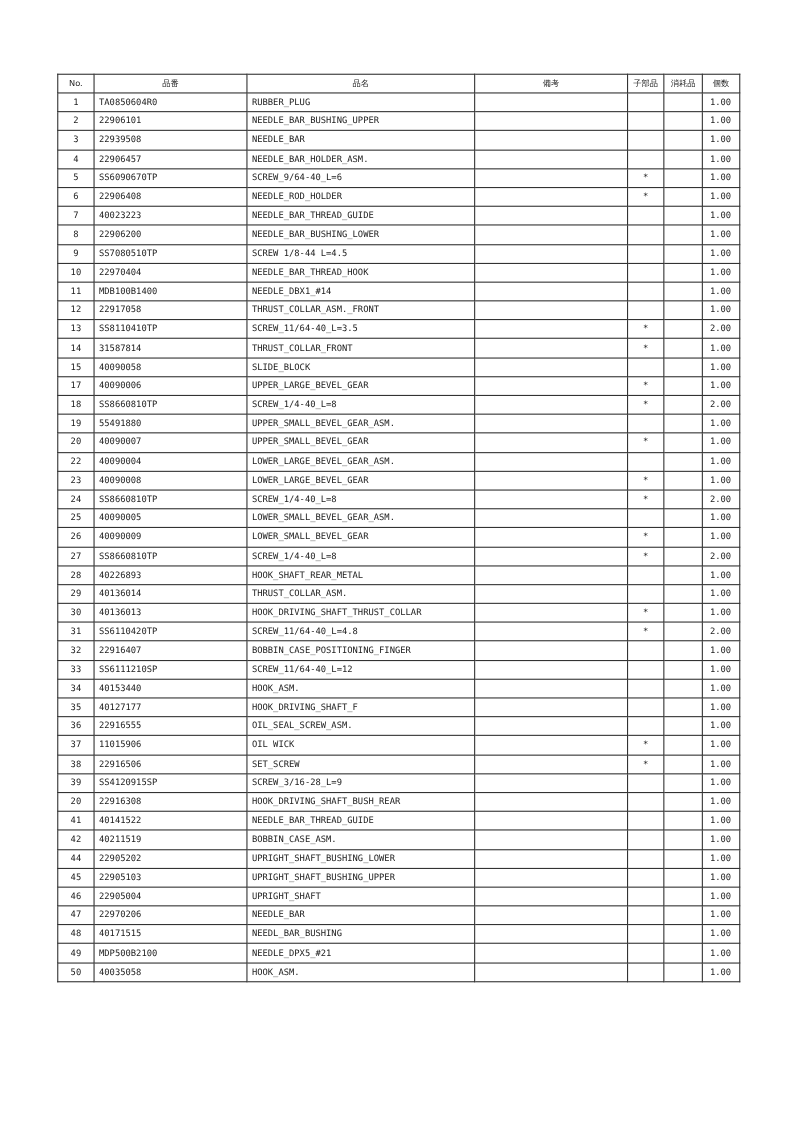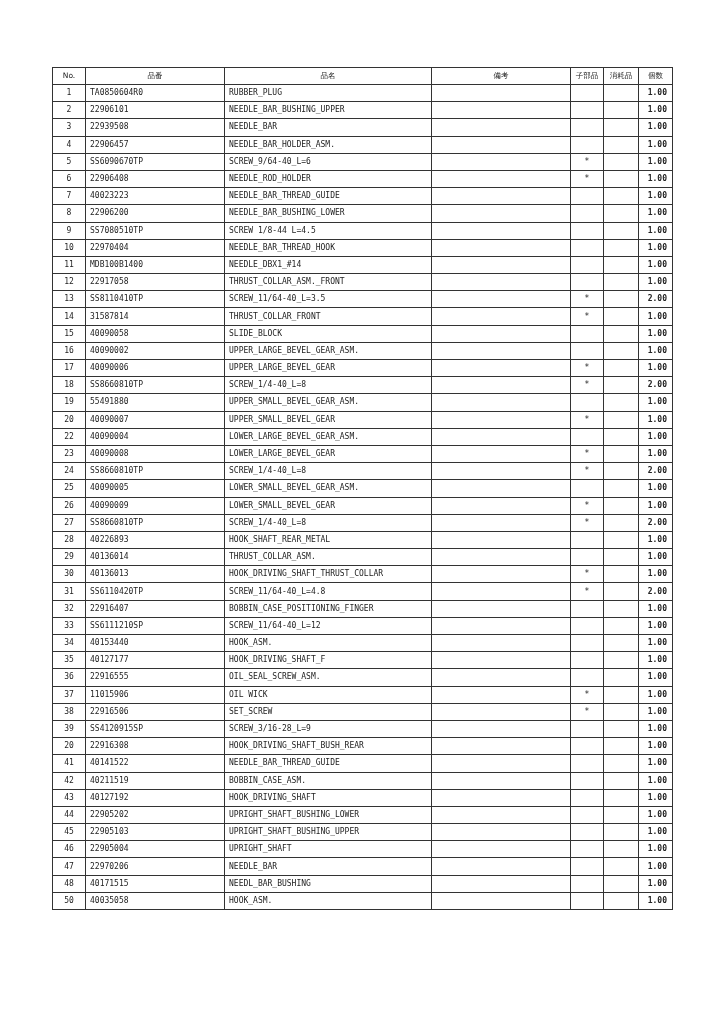--- a/index.html
+++ b/index.html
@@ -24,21 +24,21 @@
   th {
     font-family: "DejaVu Sans", "Liberation Sans", sans-serif;
     font-weight: normal;
     font-size: 7.5px;
     text-align: center;
     height: 16px;
     margin-left: 28px;
   }
   td.c-no { text-align: center; }
   td.c-sub, td.c-cons { text-align: center; }
-  td.c-qty { text-align: right; padding-right: 5px; font-weight: bold; }
+  td.c-qty { text-align: center; padding-right: 5px; }
   col.w-no { width: 33px; }
   col.w-pn { width: 139px; }
   col.w-name { width: 207px; }
   col.w-note { width: 139px; }
   col.w-sub { width: 33px; }
   col.w-cons { width: 35px; }
   col.w-qty { width: 34px; }
   .outer { border: 1.5px solid #222; }
 </style>
 </head>
@@ -196,29 +196,20 @@
         <tr>
           <td class="c-no">15</td>
           <td class="c-pn">40090058</td>
           <td class="c-name">SLIDE_BLOCK</td>
           <td class="c-note"></td>
           <td class="c-sub"></td>
           <td class="c-cons"></td>
           <td class="c-qty">1.00</td>
         </tr>
         <tr>
-          <td class="c-no">16</td>
-          <td class="c-pn">40090002</td>
-          <td class="c-name">UPPER_LARGE_BEVEL_GEAR_ASM.</td>
-          <td class="c-note"></td>
-          <td class="c-sub"></td>
-          <td class="c-cons"></td>
-          <td class="c-qty">1.00</td>
-        </tr>
-        <tr>
           <td class="c-no">17</td>
           <td class="c-pn">40090006</td>
           <td class="c-name">UPPER_LARGE_BEVEL_GEAR</td>
           <td class="c-note"></td>
           <td class="c-sub">*</td>
           <td class="c-cons"></td>
           <td class="c-qty">1.00</td>
         </tr>
         <tr>
           <td class="c-no">18</td>
@@ -430,29 +421,20 @@
         <tr>
           <td class="c-no">42</td>
           <td class="c-pn">40211519</td>
           <td class="c-name">BOBBIN_CASE_ASM.</td>
           <td class="c-note"></td>
           <td class="c-sub"></td>
           <td class="c-cons"></td>
           <td class="c-qty">1.00</td>
         </tr>
         <tr>
-          <td class="c-no">43</td>
-          <td class="c-pn">40127192</td>
-          <td class="c-name">HOOK_DRIVING_SHAFT</td>
-          <td class="c-note"></td>
-          <td class="c-sub"></td>
-          <td class="c-cons"></td>
-          <td class="c-qty">1.00</td>
-        </tr>
-        <tr>
           <td class="c-no">44</td>
           <td class="c-pn">22905202</td>
           <td class="c-name">UPRIGHT_SHAFT_BUSHING_LOWER</td>
           <td class="c-note"></td>
           <td class="c-sub"></td>
           <td class="c-cons"></td>
           <td class="c-qty">1.00</td>
         </tr>
         <tr>
           <td class="c-no">45</td>
@@ -478,20 +460,29 @@
           <td class="c-name">NEEDLE_BAR</td>
           <td class="c-note"></td>
           <td class="c-sub"></td>
           <td class="c-cons"></td>
           <td class="c-qty">1.00</td>
         </tr>
         <tr>
           <td class="c-no">48</td>
           <td class="c-pn">40171515</td>
           <td class="c-name">NEEDL_BAR_BUSHING</td>
+          <td class="c-note"></td>
+          <td class="c-sub"></td>
+          <td class="c-cons"></td>
+          <td class="c-qty">1.00</td>
+        </tr>
+        <tr>
+          <td class="c-no">49</td>
+          <td class="c-pn">MDP500B2100</td>
+          <td class="c-name">NEEDLE_DPX5_#21</td>
           <td class="c-note"></td>
           <td class="c-sub"></td>
           <td class="c-cons"></td>
           <td class="c-qty">1.00</td>
         </tr>
         <tr>
           <td class="c-no">50</td>
           <td class="c-pn">40035058</td>
           <td class="c-name">HOOK_ASM.</td>
           <td class="c-note"></td>

